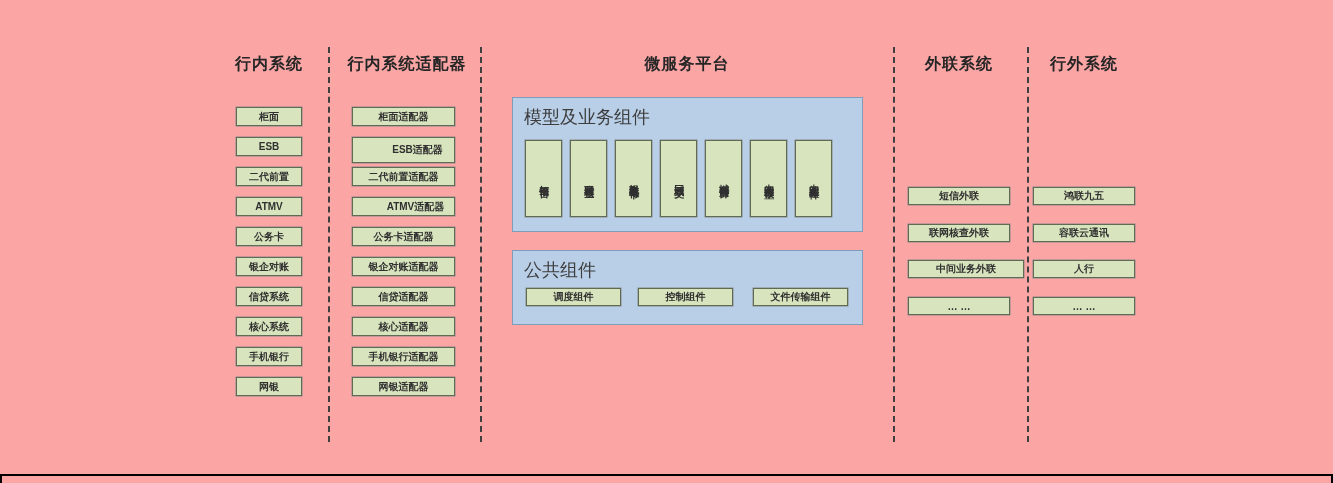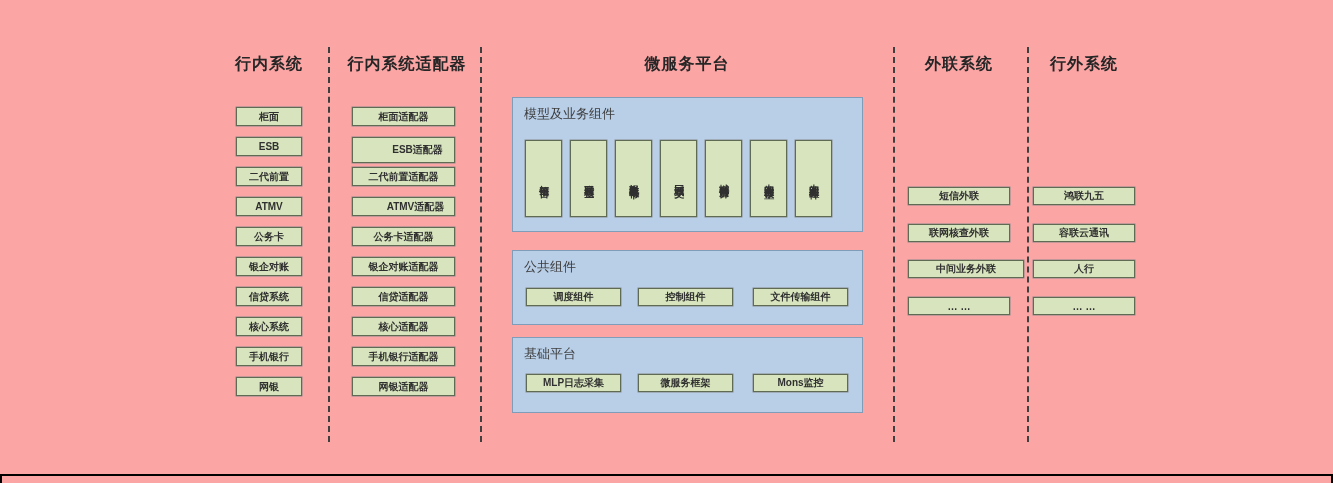--- a/index.html
+++ b/index.html
@@ -16,21 +16,21 @@
 
   .gbox { position:absolute; background:#d7e4bd; border:1px solid #5f6b52;
           display:flex; align-items:center; justify-content:center;
           font-size:10px; font-weight:700; color:#303030; white-space:nowrap;
           box-shadow:0 0 0 0.5px #8a8a8a; }
 
   .vbox { writing-mode:vertical-lr; text-orientation:upright; letter-spacing:1px;
           white-space:normal; line-height:1.05; }
 
   .panel { position:absolute; background:#b9cfe8; border:1.5px solid #7f9db9; }
-  .panel-label { position:absolute; left:11px; top:7px; font-size:13px; color:#3d3d3d; }
+  .panel-label { position:absolute; left:11px; top:7px; font-size:18px; color:#3d3d3d; }
 
   .hline { position:absolute; left:0; top:474px; width:1333px; height:2px; background:#000; }
   .vtick { position:absolute; top:474px; width:2px; height:9px; background:#000; }
   .vtick.left { left:0; } .vtick.right { right:0; }
 </style>
 </head>
 <body>
 
 <div class="canvas">
 
@@ -91,23 +91,17 @@
       <div class="gbox vbox" style="left: 192px; top: 42px; width: 37px; height: 77px;">城商行清算</div>
       <div class="gbox vbox" style="left: 237px; top: 42px; width: 37px; height: 77px;">中间业务模型</div>
       <div class="gbox vbox" style="left: 282px; top: 42px; width: 37px; height: 77px;">中间业务组件</div>
     </div>
   <div class="panel" id="panelB" style="left:512px;top:250px;width:351px;height:75px">
     <div class="panel-label">公共组件</div>
   <div class="gbox" style="left: 13px; top: 37px; width: 95px; height: 18px;">调度组件</div>
       <div class="gbox" style="left: 125px; top: 37px; width: 95px; height: 18px;">控制组件</div>
       <div class="gbox" style="left: 240px; top: 37px; width: 95px; height: 18px;">文件传输组件</div>
     </div>
-  <div class="panel" id="panelC" style="left:512px;top:337px;width:351px;height:76px">
-    <div class="panel-label">基础平台</div>
-  <div class="gbox" style="left: 13px; top: 36px; width: 95px; height: 18px;">MLP日志采集</div>
-      <div class="gbox" style="left: 125px; top: 36px; width: 95px; height: 18px;">微服务框架</div>
-      <div class="gbox" style="left: 240px; top: 36px; width: 95px; height: 18px;">Mons监控</div>
-    </div>
 
   <div class="hline"></div>
   <div class="vtick left"></div>
   <div class="vtick right"></div>
 </div>
 
 </body></html>

